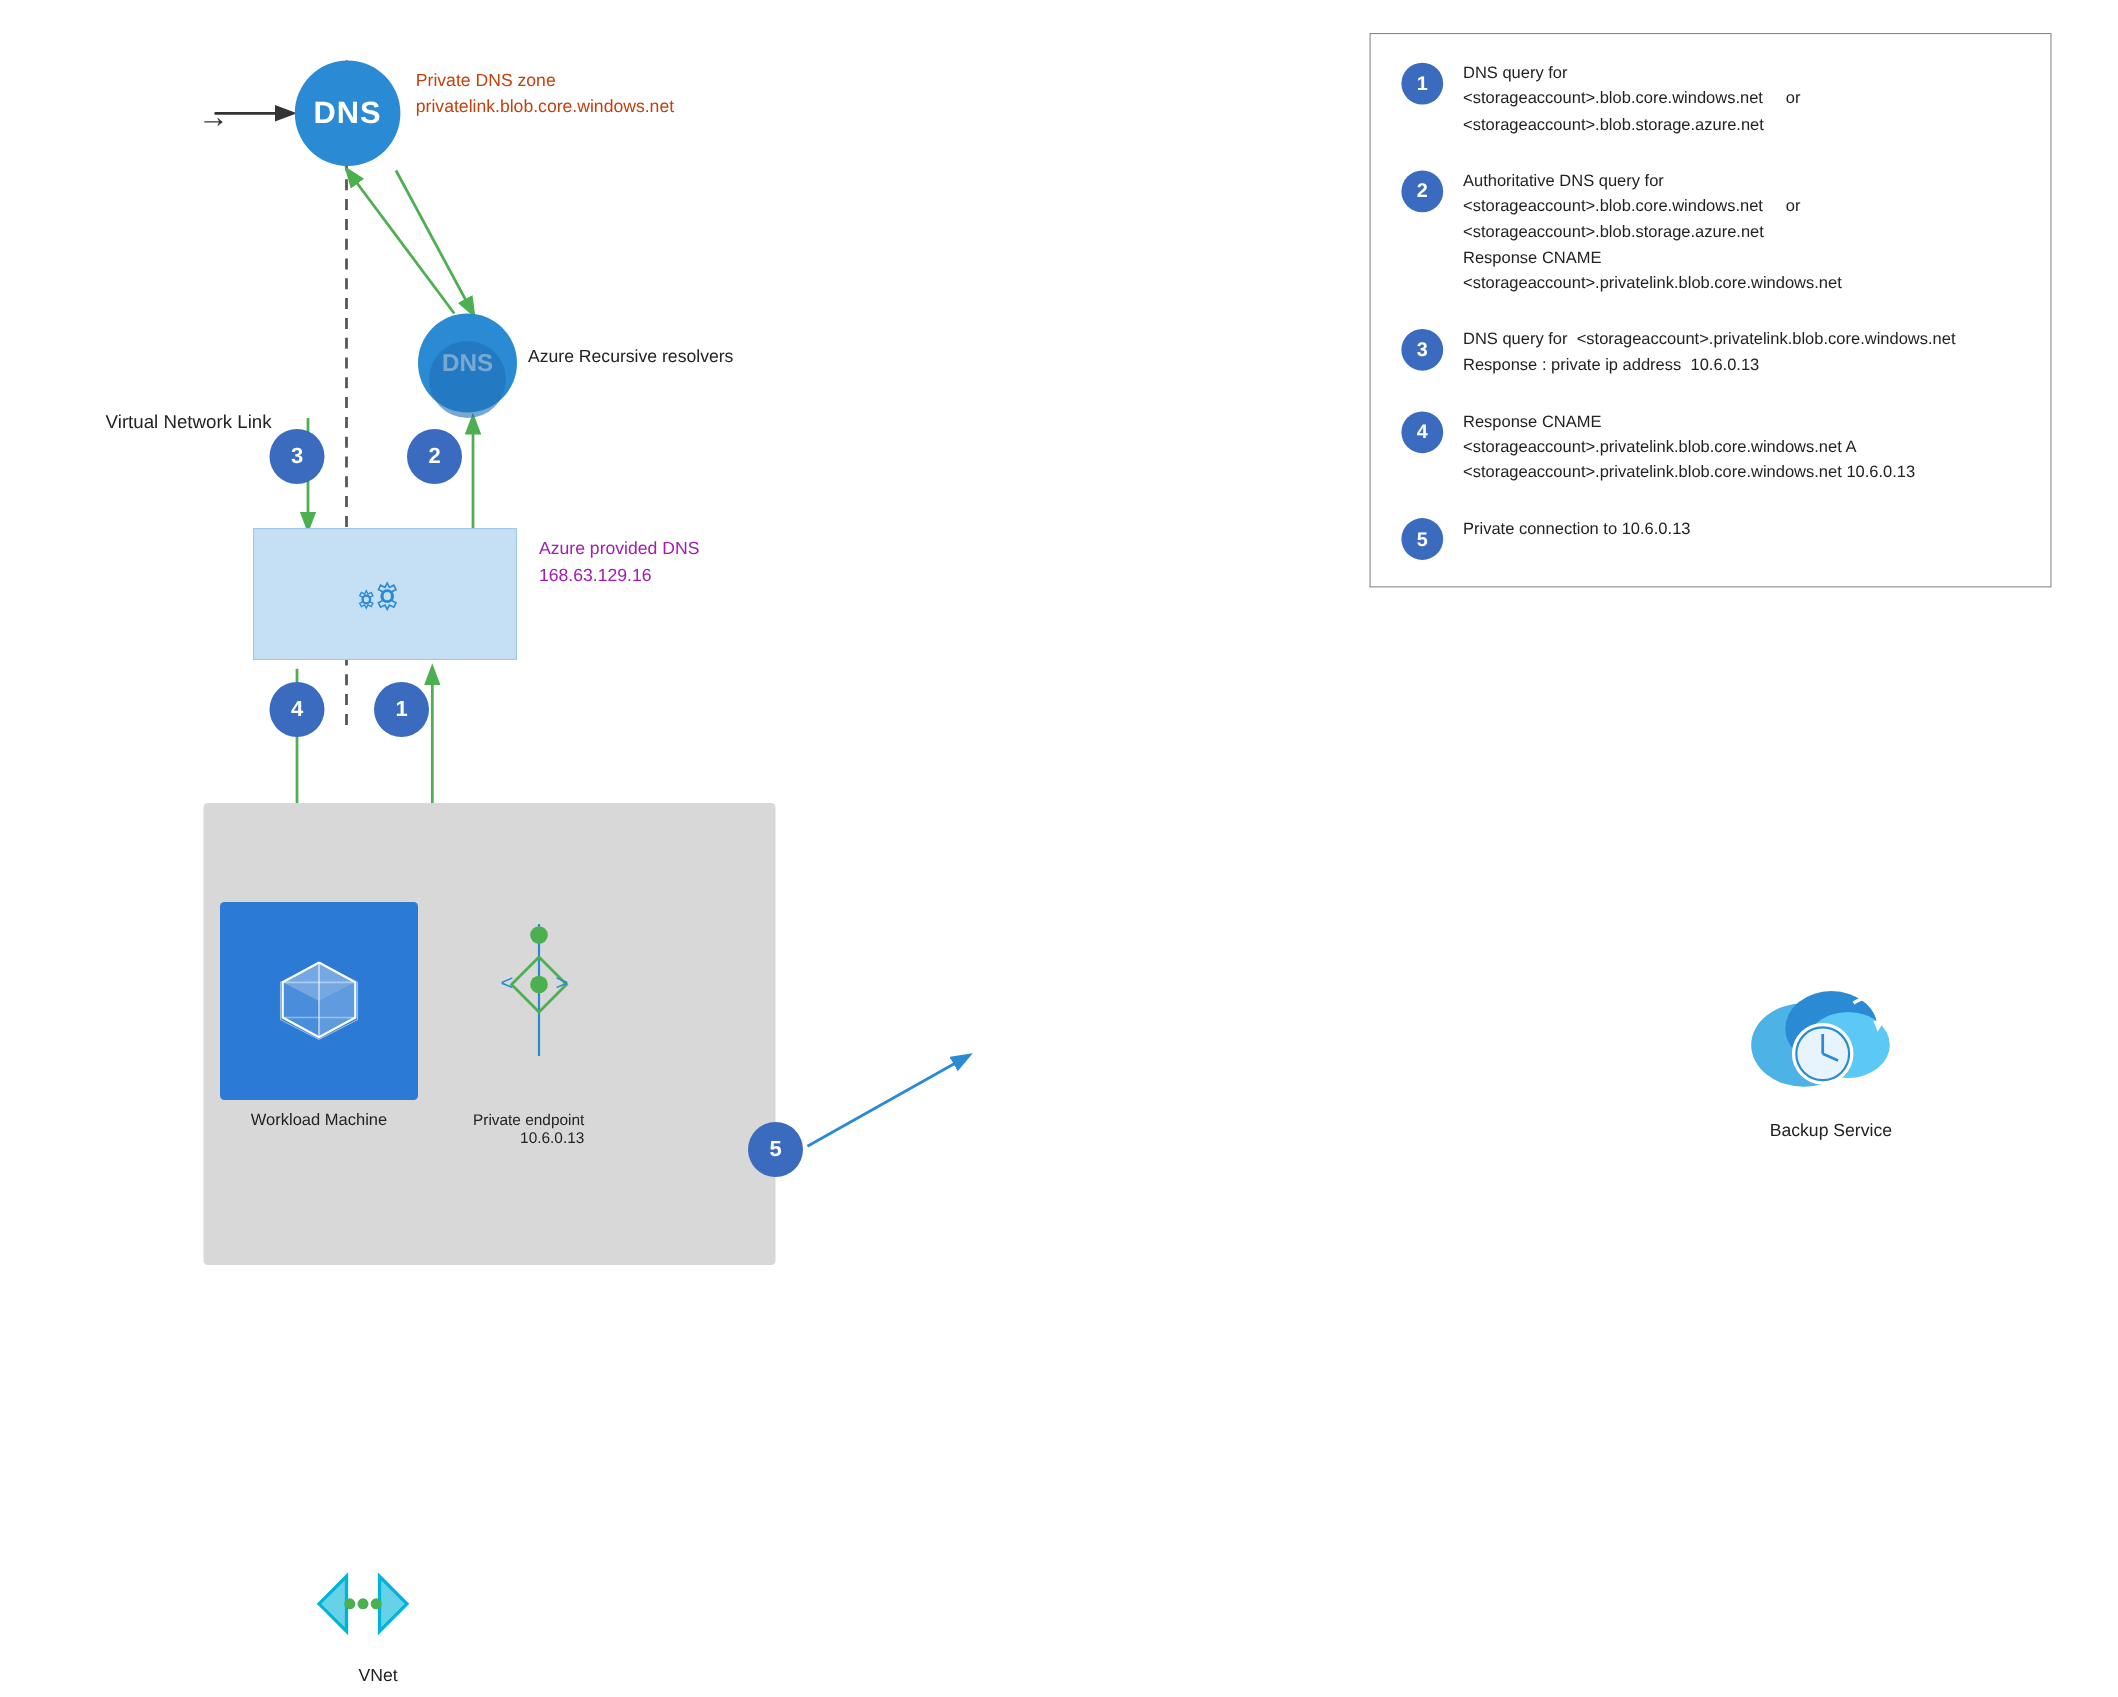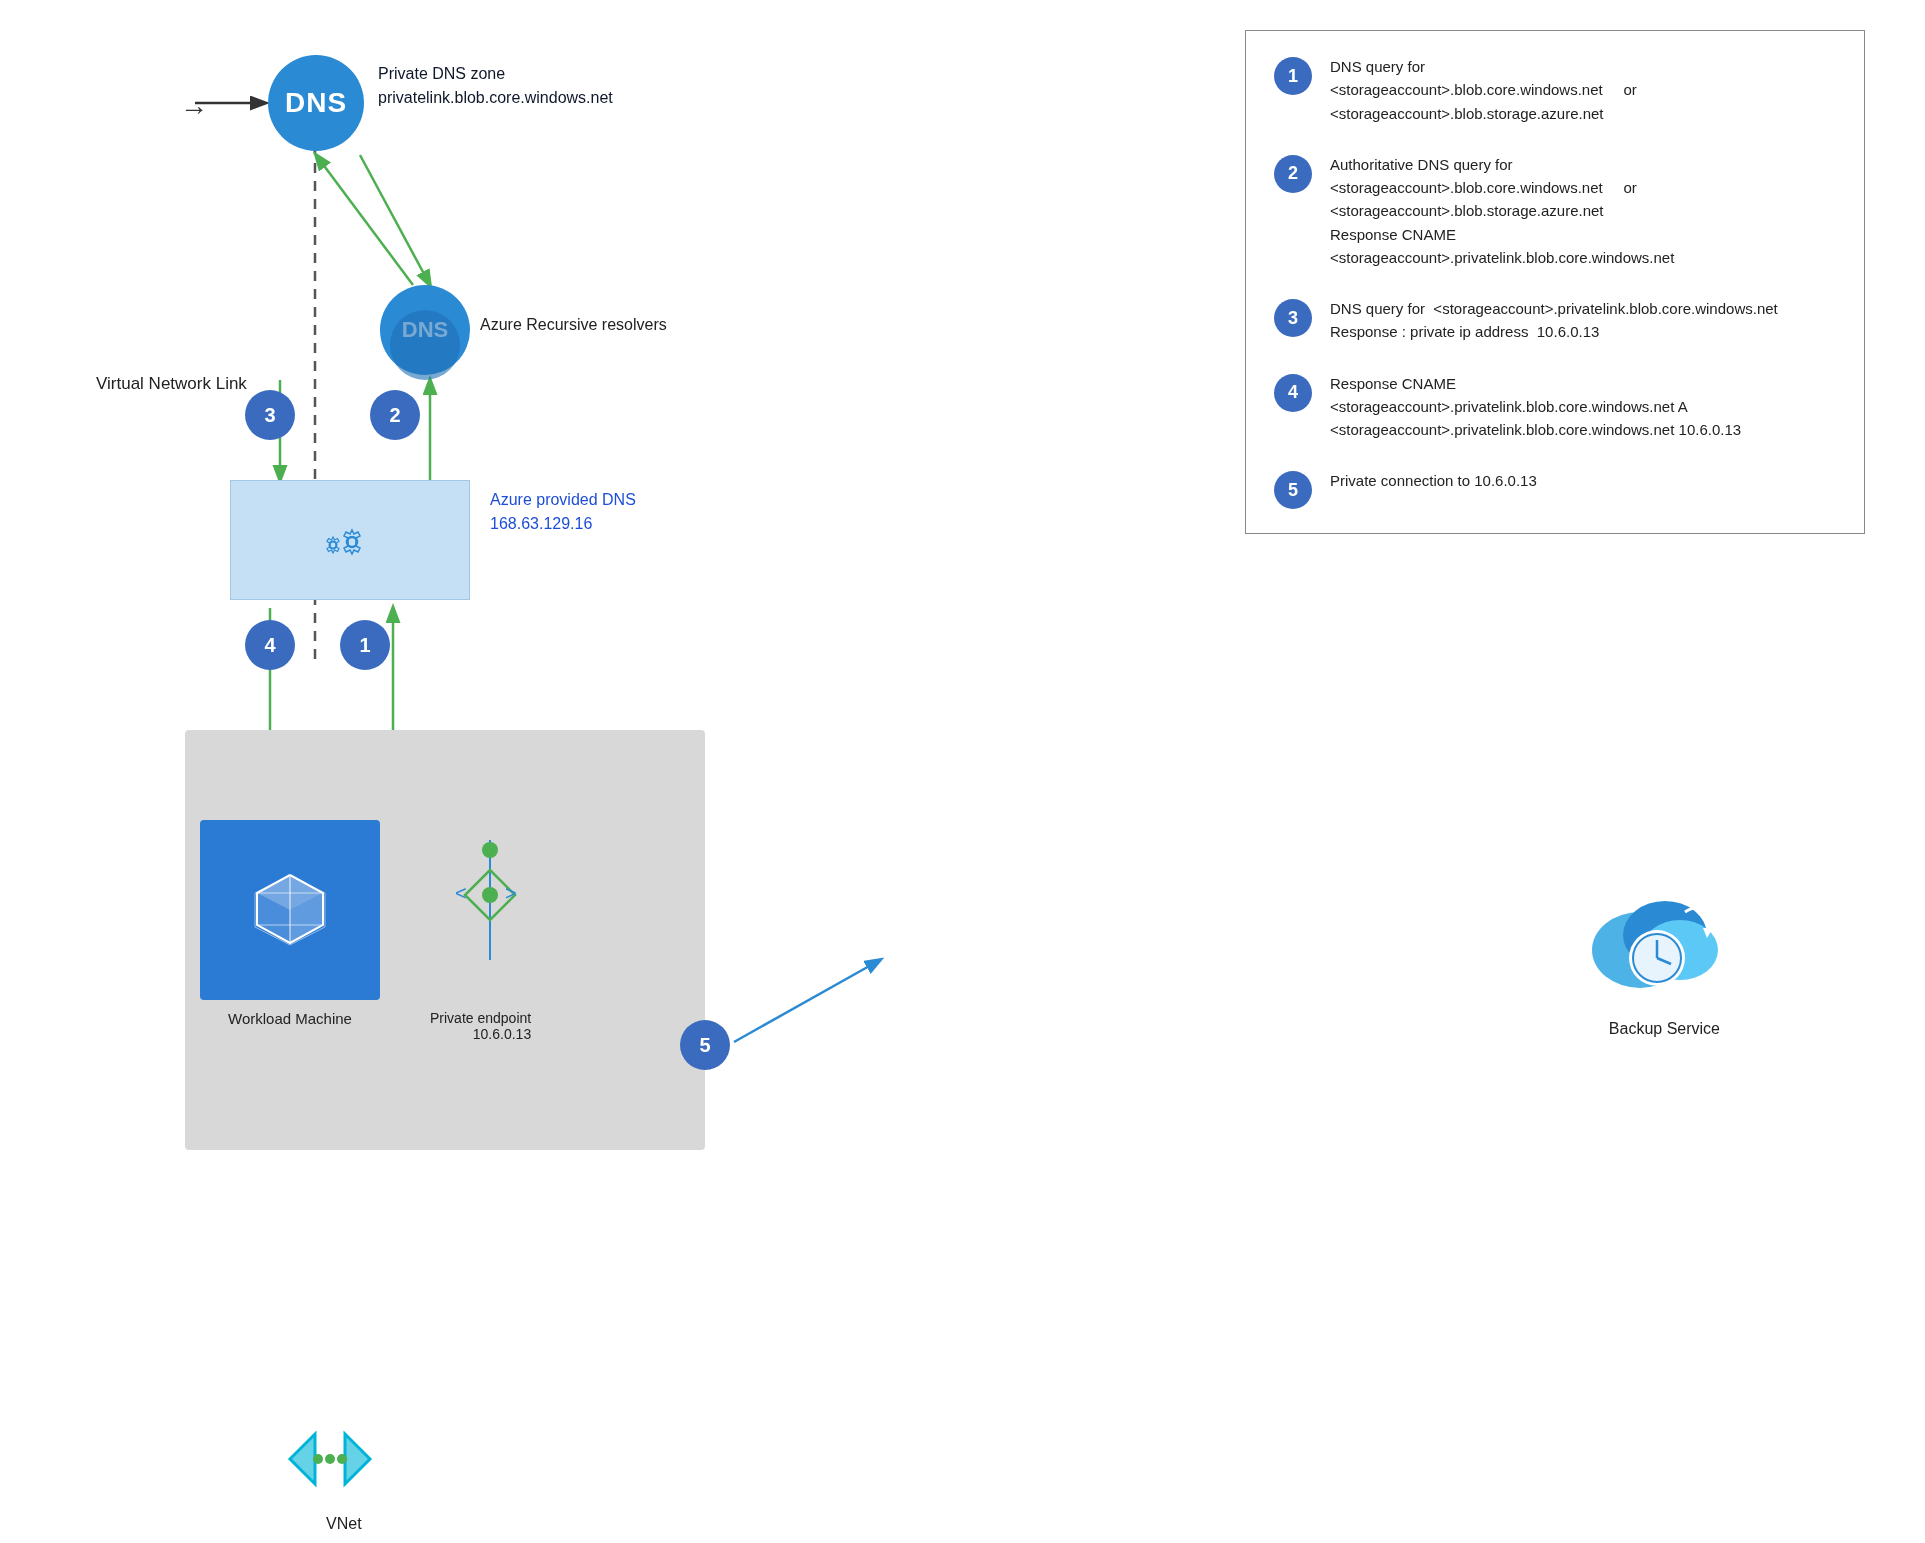--- a/index.html
+++ b/index.html
@@ -79,21 +79,21 @@
       font-size: 28px;
       font-weight: bold;
       letter-spacing: 1px;
     }
 
     .dns-zone-label {
       position: absolute;
       top: 62px;
       left: 378px;
       font-size: 16px;
-      color: #0f172a;
+      color: #c2410c;
       line-height: 1.5;
     }
 
     
     .vnet-link-label {
       position: absolute;
       top: 374px;
       left: 60px;
       font-size: 17px;
       color: #222;
@@ -160,21 +160,21 @@
       flex-direction: column;
       align-items: center;
       justify-content: center;
       border: 1px solid #a0c8e8;
     }
     .azure-dns-box-label {
       position: absolute;
       top: 488px;
       left: 490px;
       font-size: 16px;
-      color: #1d4ed8;
+      color: #a21caf;
       line-height: 1.5;
     }
 
     
     .vnet-region {
       position: absolute;
       top: 730px;
       left: 185px;
       width: 520px;
       height: 420px;

